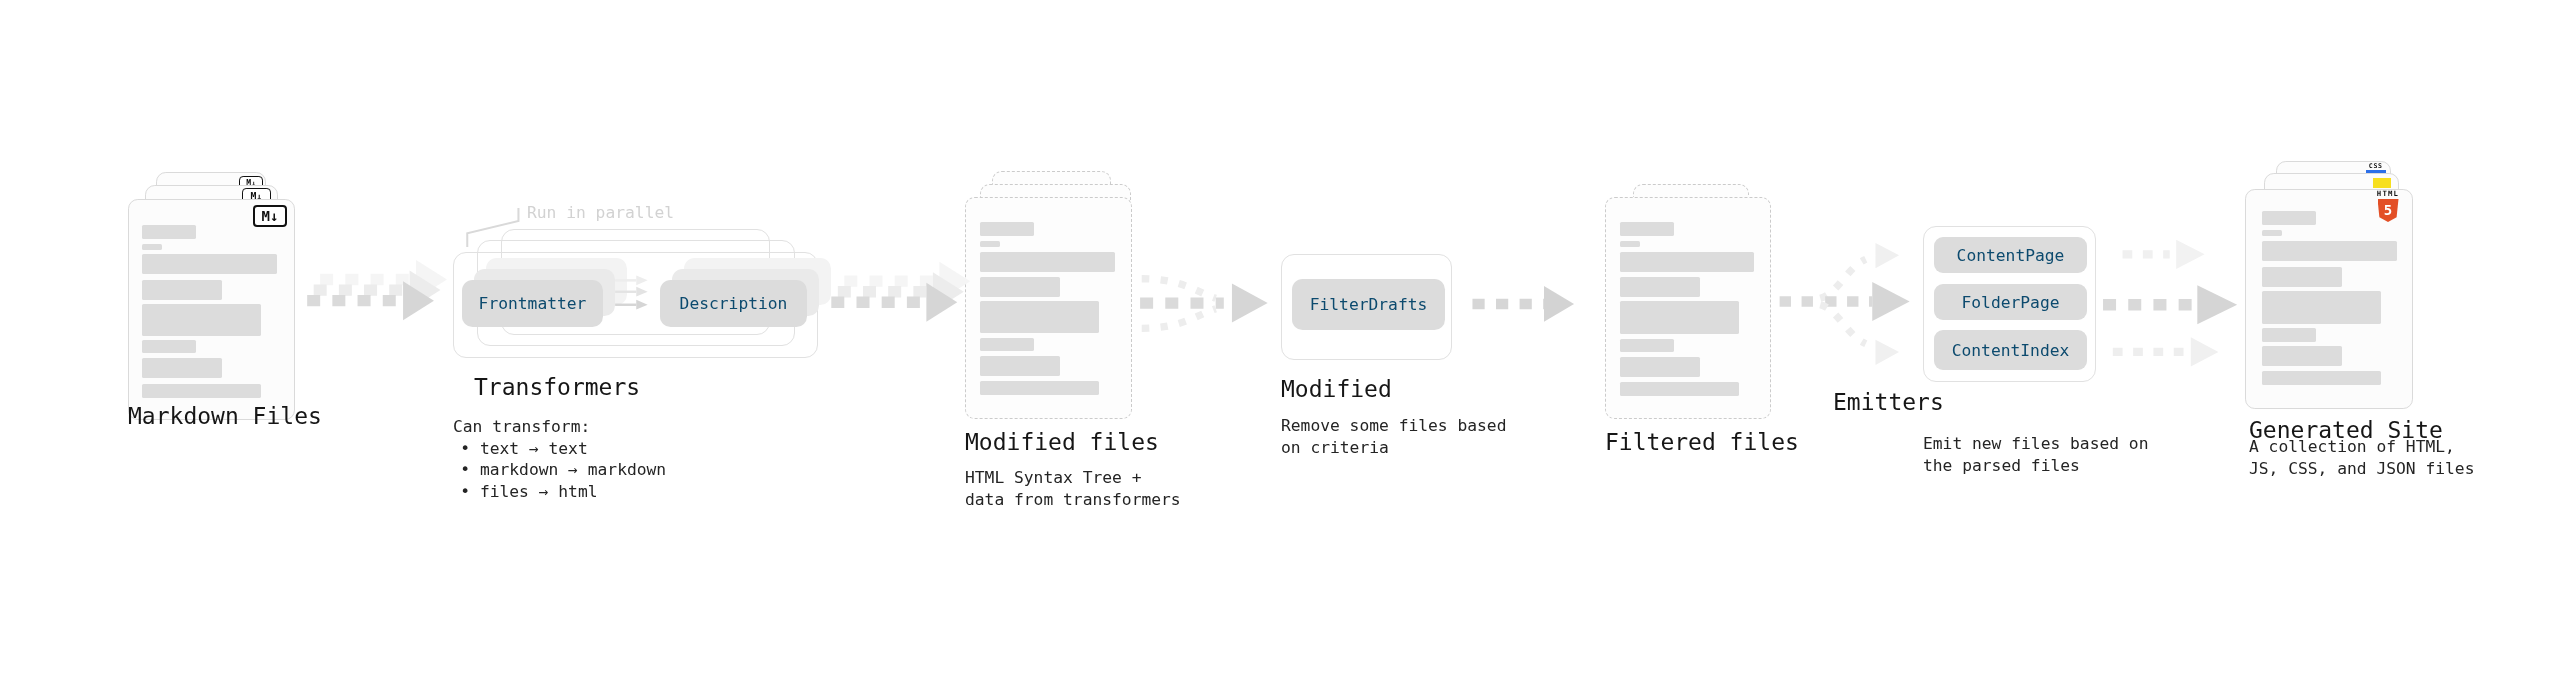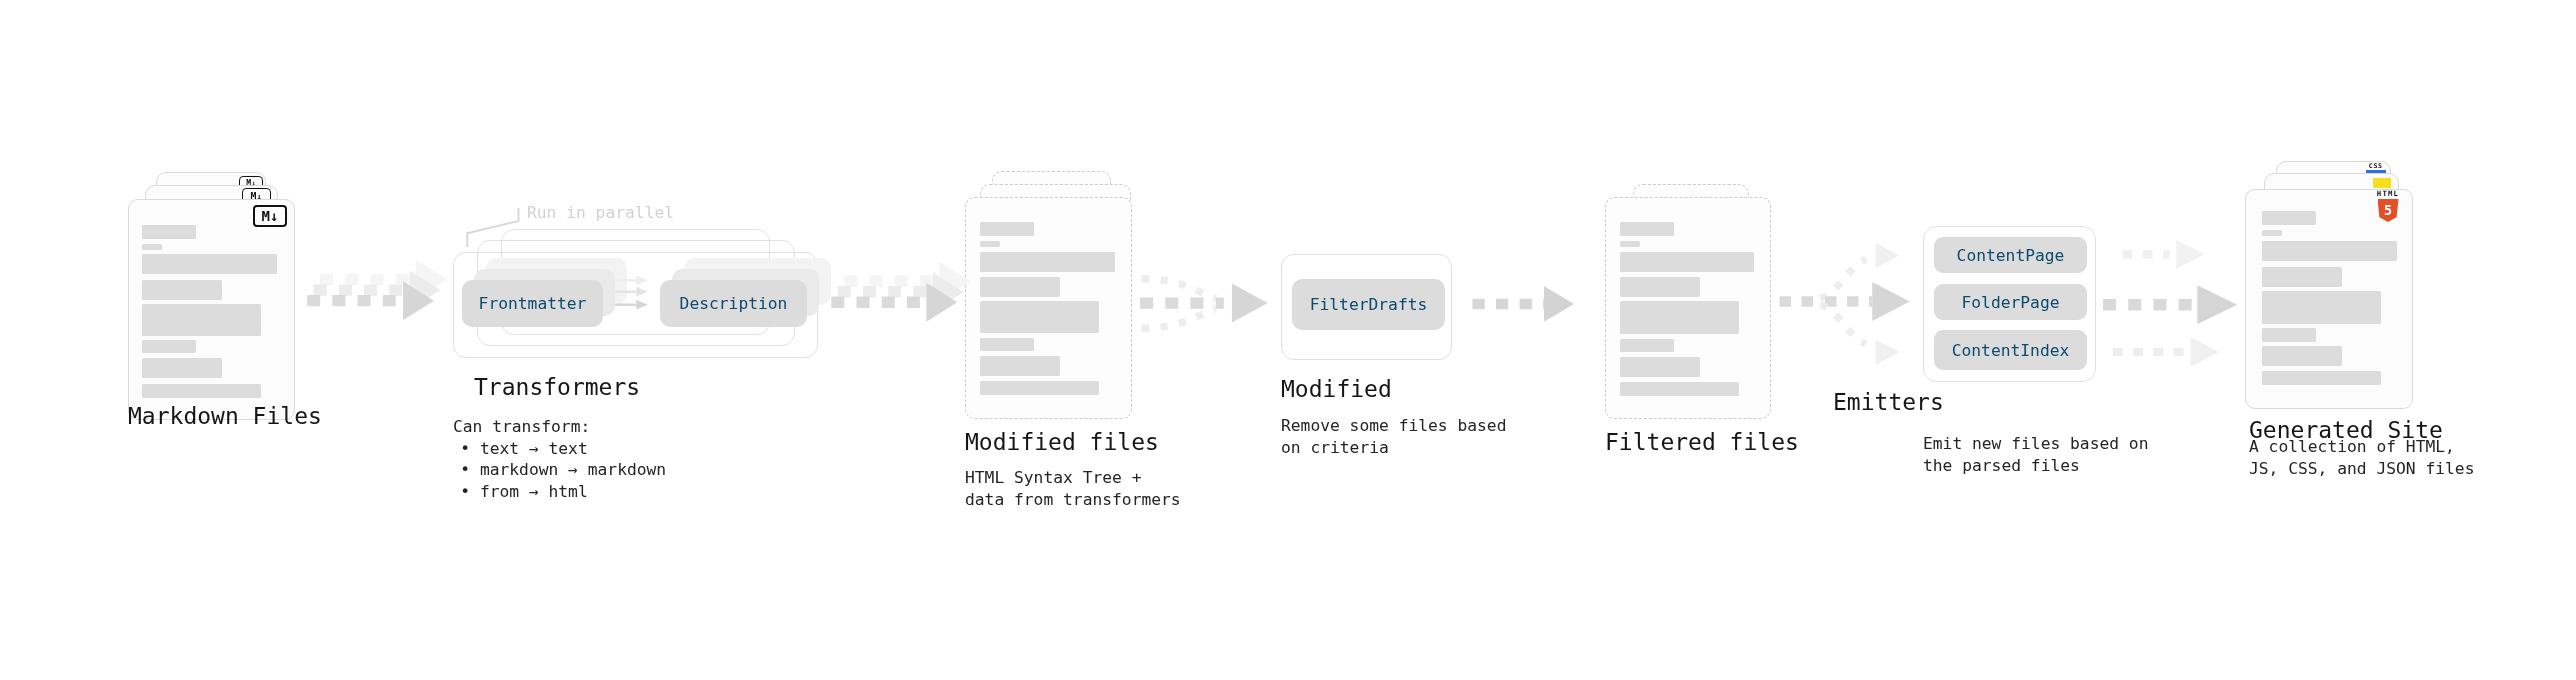--- a/index.html
+++ b/index.html
@@ -57,21 +57,21 @@
     <div class="pill e1" style="left:672px;top:269px;width:147px;height:47px;"></div>
     <div class="pill" style="left:660px;top:280px;width:147px;height:47px;">Description</div>
 
     <div class="annotation" style="left:527px;top:203px;">Run in parallel</div>
 
     <div class="stage-label" style="left:474px;top:375px;">Transformers</div>
     <div class="desc" style="left:453px;top:416px;">
       <div>Can transform:</div>
       <div style="padding-left:7.3px;">• text → text</div>
       <div style="padding-left:7.3px;">• markdown → markdown</div>
-      <div style="padding-left:7.3px;">• from → html</div>
+      <div style="padding-left:7.3px;">• files → html</div>
     </div>
   </div>
 
   <div>
     <div class="card dashed" style="left:992px;top:171px;width:119px;height:32.5px;"></div>
     <div class="card dashed" style="left:980px;top:184px;width:151px;height:32.5px;"></div>
     <div class="card dashed" style="left:965px;top:197px;width:167px;height:222px;"></div>
     <div class="bar" style="left:980px;top:222px;width:54px;height:14px;"></div>
     <div class="bar" style="left:980px;top:241px;width:19.5px;height:5.7px;"></div>
     <div class="bar" style="left:980px;top:252px;width:135px;height:19.5px;"></div>

